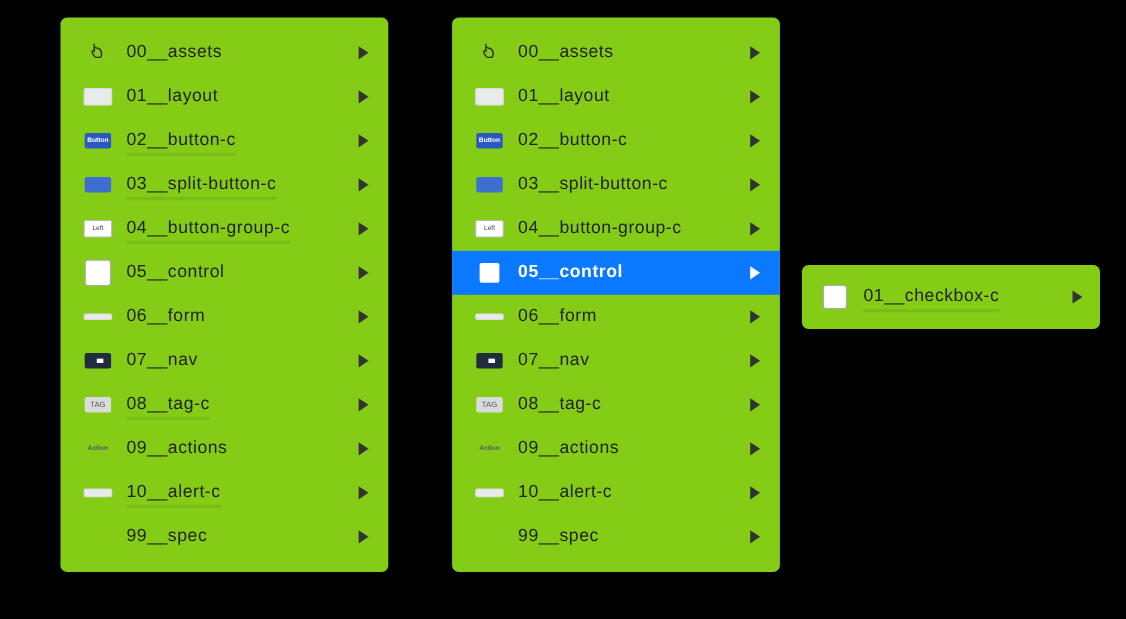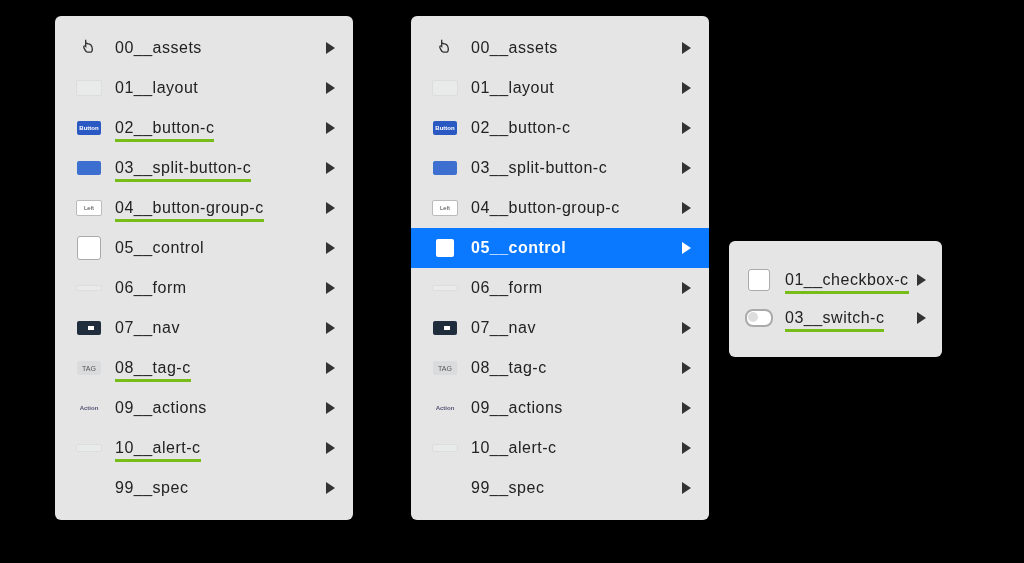--- a/index.html
+++ b/index.html
@@ -7,28 +7,28 @@
     padding: 0;
     width: 1024px;
     height: 563px;
     background: #000;
     font-family: -apple-system, BlinkMacSystemFont, "Segoe UI", Helvetica, Arial, sans-serif;
     font-size: 16px;
     color: #222;
   }
   .panel {
     position: absolute;
-    background: #e5e5e5;
+    background: #84cc16;
     border-radius: 6px;
     box-shadow: 0 6px 18px rgba(0,0,0,0.35);
     padding: 12px 0;
   }
   .panel.left  { left: 55px;  top: 16px; width: 298px; }
   .panel.middle{ left: 411px; top: 16px; width: 298px; }
-  .panel.right { left: 729px; top: 241px; width: 213px; padding:20px 0; }
+  .panel.right { left: 729px; top: 241px; width: 271px; padding:10px 0; }
 
   .row {
     display: flex;
     align-items: center;
     height: 40px;
     padding: 0 18px 0 20px;
     position: relative;
     cursor: pointer;
   }
   .row.sel { background:#0a79ff; color:#fff; }
@@ -249,20 +249,13 @@
 </div>
 
 <div class="panel right">
   <div class="row">
     <span class="icon-slot">
         <span class="thumb-small-border" style="width:20px;height:20px;"></span>
       </span>
     <span class="label-wrap underline-green"><span class="label">01__checkbox-c</span></span>
     <span class="chevron"></span>
   </div>
-  <div class="row">
-    <span class="icon-slot">
-        <span class="switch-thumb"></span>
-      </span>
-    <span class="label-wrap underline-green"><span class="label">03__switch-c</span></span>
-    <span class="chevron"></span>
-  </div>
 </div>
 
 </body></html>

